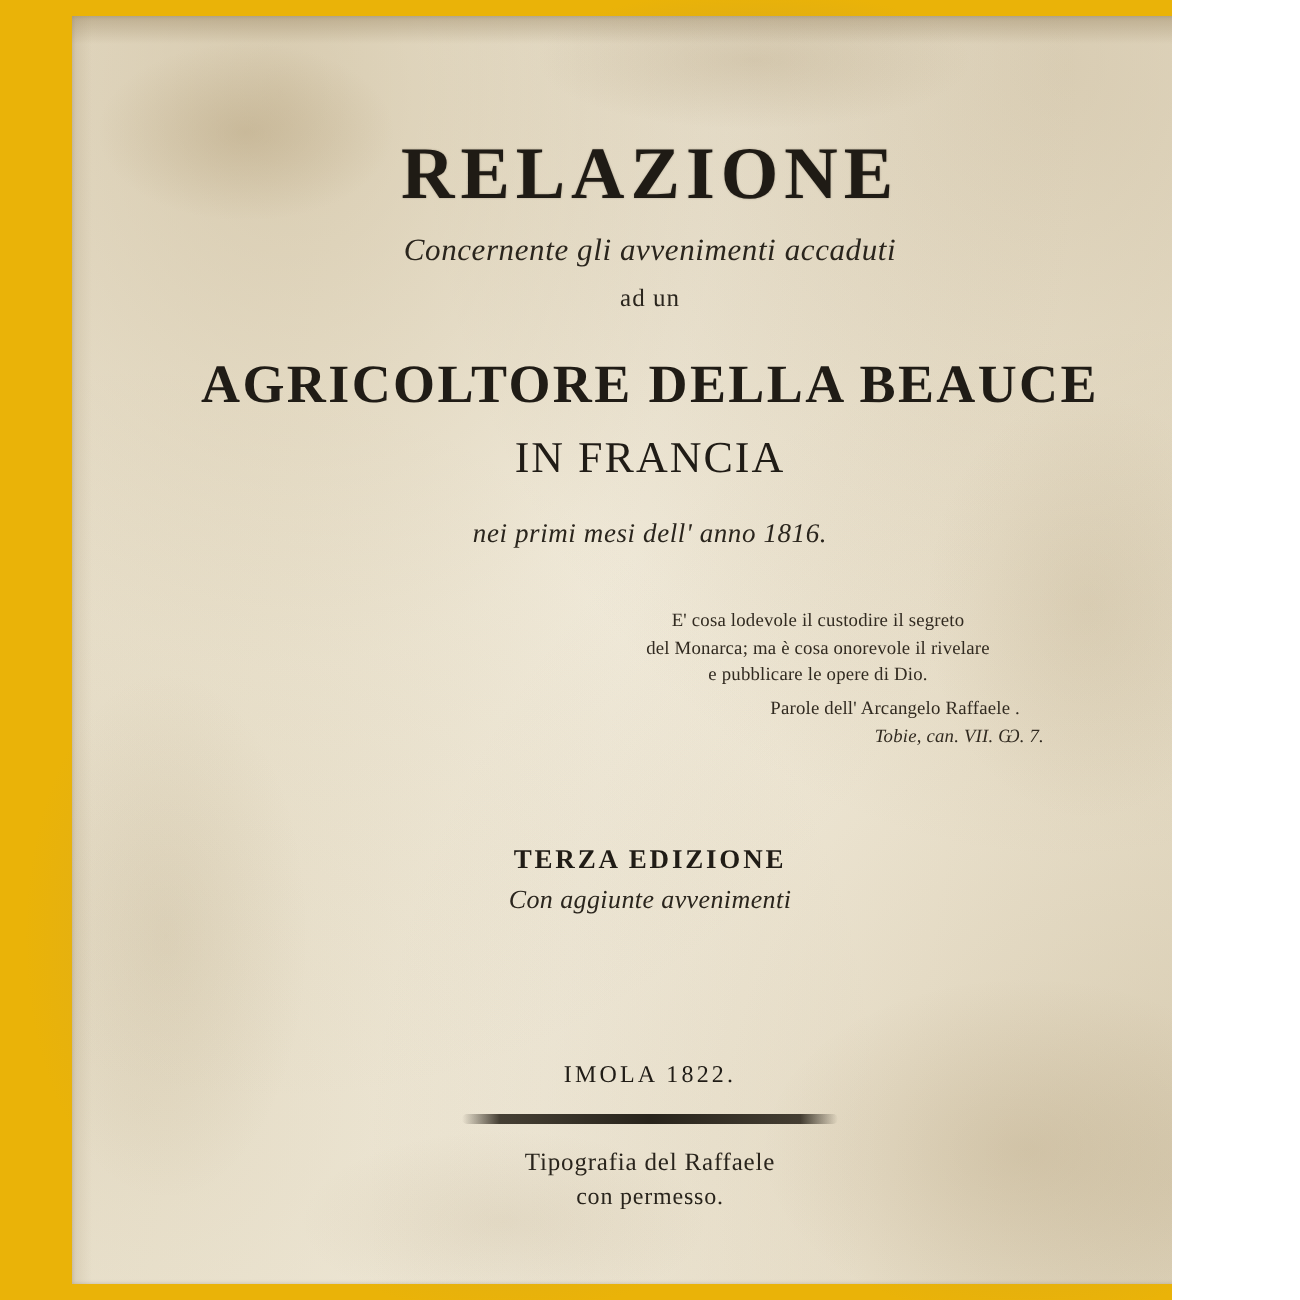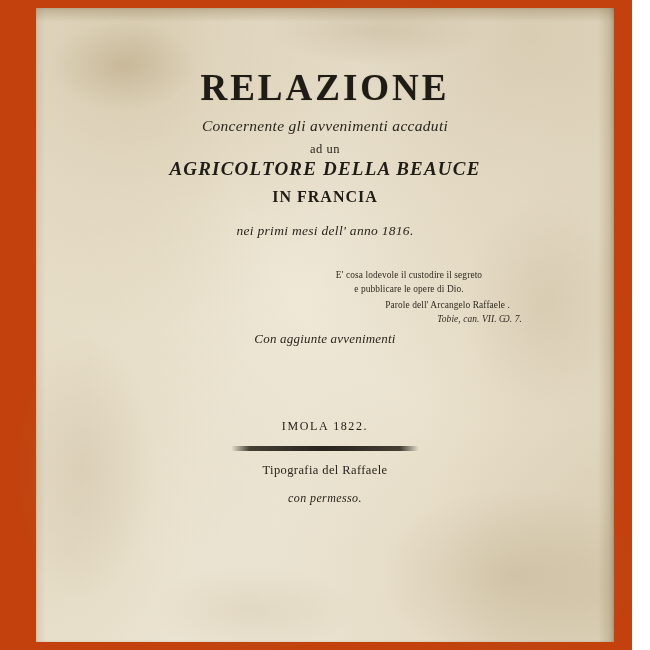--- a/index.html
+++ b/index.html
@@ -2,23 +2,23 @@
 <html><head>
 <meta charset="utf-8">
 <style>
   html, body {
     margin: 0;
     padding: 0;
     background: #ffffff;
   }
   #page {
     position: relative;
-    width: 632px;
+    width: 586px;
     height: 650px;
-    background: #c2410c;
+    background: #eab308;
     overflow: hidden;
   }
   
   .sheet {
     position: absolute;
     left: 36px;
     top: 8px;
     width: 578px;
     height: 634px;
     background:
@@ -87,31 +87,30 @@
     letter-spacing: 0.3px;
     color: #2a251d;
   }
   .t-sub2 {
     margin-top: 7px;
     font-size: 12.5px;
     letter-spacing: 0.5px;
     color: #2a251d;
   }
   .t-sub3 {
-    margin-top: 1px;
-    font-size: 19px;
+    margin-top: 20px;
+    font-size: 27px;
     font-weight: bold;
     letter-spacing: 1.2px;
     color: #201c16;
-    font-style: italic;
   }
   .t-sub4 {
     margin-top: 8px;
-    font-size: 16px;
-    font-weight: bold;
+    font-size: 22px;
+    font-weight: normal;
     letter-spacing: 1px;
     color: #201c16;
   }
   .t-sub5 {
     margin-top: 17px;
     font-size: 13.5px;
     font-style: italic;
     letter-spacing: 0.3px;
     color: #2a251d;
   }
@@ -177,25 +176,24 @@
     border-radius: 3px;
   }
 
   .t-printer {
     margin-top: 12px;
     font-size: 12.5px;
     letter-spacing: 0.4px;
     color: #29241c;
   }
   .t-permit {
-    margin-top: 13px;
+    margin-top: 2px;
     font-size: 12px;
     letter-spacing: 0.4px;
     color: #29241c;
-    font-style: italic;
   }
 </style>
 </head>
 <body>
 
 <div id="page">
   <div class="sheet">
     <div class="stain s1"></div>
     <div class="stain s2"></div>
     <div class="stain s3"></div>
@@ -209,25 +207,27 @@
     <div class="content">
       <div class="t-title">RELAZIONE</div>
       <div class="t-sub1">Concernente gli avvenimenti accaduti</div>
       <div class="t-sub2">ad un</div>
       <div class="t-sub3">AGRICOLTORE DELLA BEAUCE</div>
       <div class="t-sub4">IN FRANCIA</div>
       <div class="t-sub5">nei primi mesi dell' anno 1816.</div>
 
       <div class="epigraph">
         <div>E' cosa lodevole il custodire il segreto</div>
+        <div>del Monarca; ma è cosa onorevole il rivelare</div>
         <div>e pubblicare le opere di Dio.</div>
         <div class="src">Parole dell' Arcangelo Raffaele .</div>
         <div class="src2">Tobie, can. VII. Ѡ. 7.</div>
       </div>
 
+      <div class="t-ed1">TERZA EDIZIONE</div>
       <div class="t-ed2">Con aggiunte avvenimenti</div>
 
       <div class="t-place">IMOLA 1822.</div>
 
       <div class="rule-wrap">
         <div class="rule"></div>
       </div>
 
       <div class="t-printer">Tipografia del Raffaele</div>
       <div class="t-permit">con permesso.</div>

